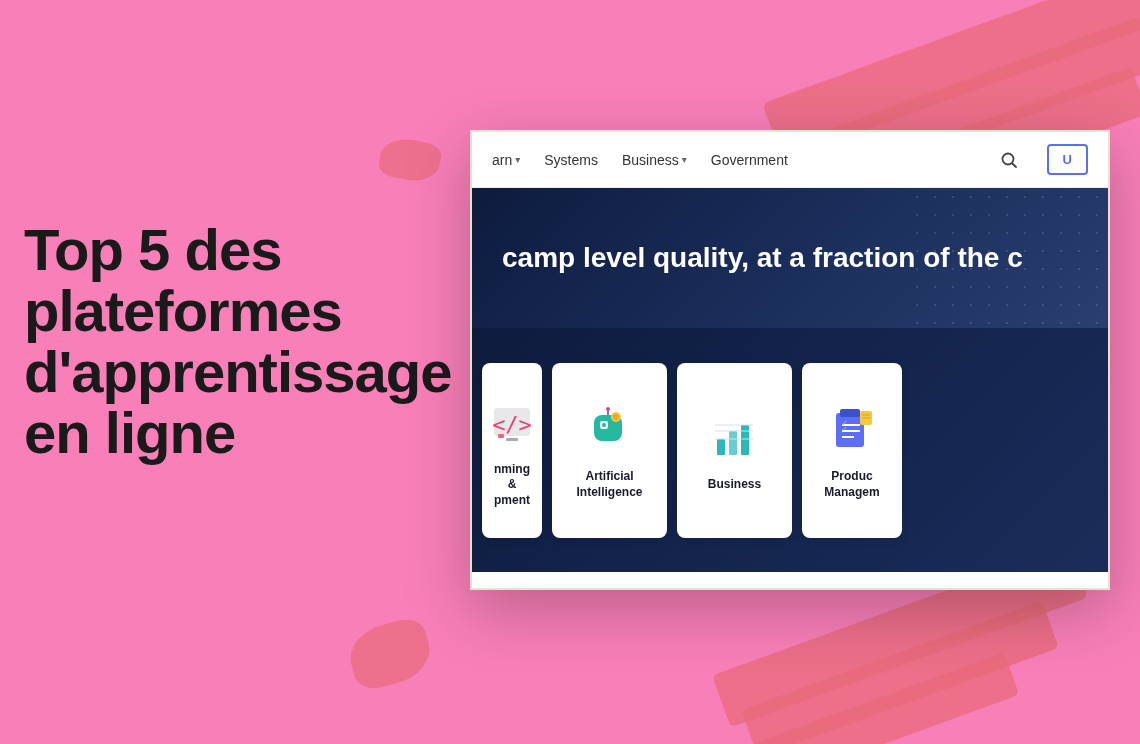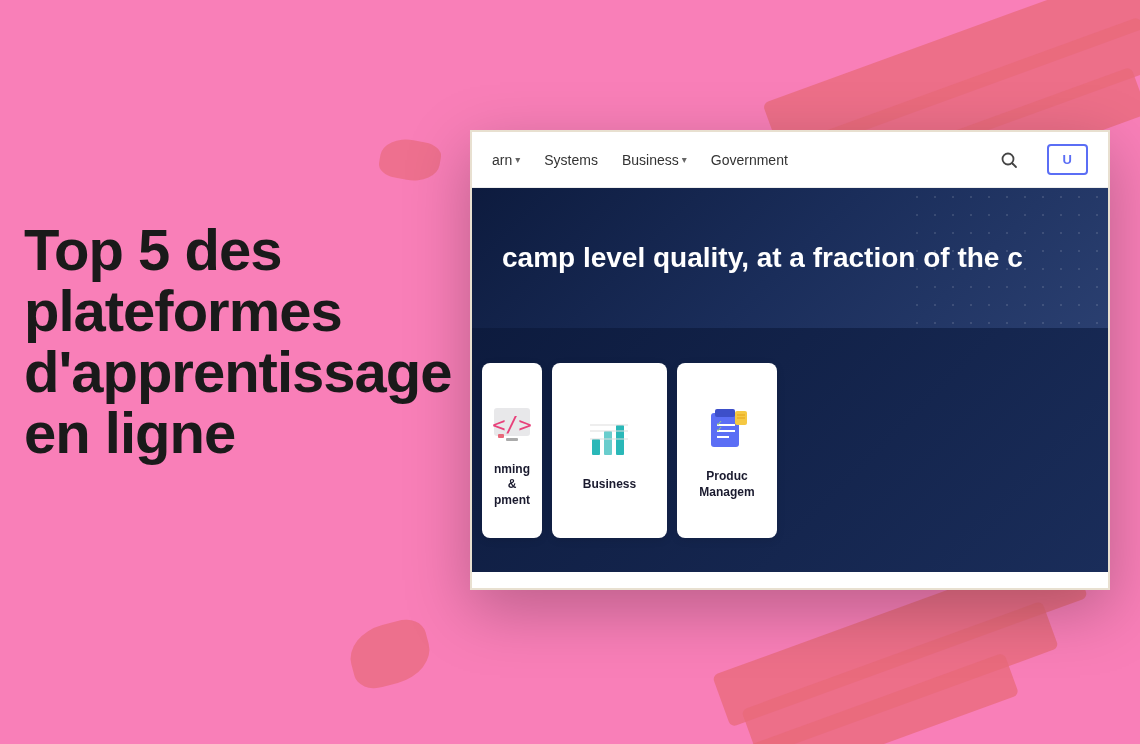--- a/index.html
+++ b/index.html
@@ -317,20 +317,39 @@
         <svg width="44" height="44" viewBox="0 0 44 44">
           <rect x="4" y="8" width="36" height="28" rx="3" fill="#1a1a2e" opacity="0.1"></rect>
           <text x="22" y="32" text-anchor="middle" font-size="22" font-family="monospace" fill="#e8407a">&lt;/&gt;</text>
           <rect x="8" y="34" width="6" height="4" rx="1" fill="#e8697a"></rect>
           <rect x="16" y="38" width="12" height="3" rx="1" fill="#aaa"></rect>
         </svg>
       </div>
       <div class="card-label">nming &amp;<br>pment</div>
     </div>
 
+    <div class="category-card">
+      <div class="card-icon">
+        <svg width="52" height="52" viewBox="0 0 52 52">
+
+          <rect x="10" y="12" width="28" height="26" rx="8" fill="#27b8a0"></rect>
+
+          <rect x="16" y="18" width="8" height="8" rx="2" fill="#fff" opacity="0.9"></rect>
+          <rect x="28" y="18" width="5" height="5" rx="1" fill="#27b8a0" opacity="0.5"></rect>
+          <circle cx="20" cy="22" r="2" fill="#27b8a0"></circle>
+
+          <circle cx="32" cy="14" r="5" fill="#f5c842"></circle>
+          <circle cx="32" cy="14" r="3" fill="#e8a820"></circle>
+
+          <line x1="24" y1="12" x2="24" y2="7" stroke="#555" stroke-width="1.5"></line>
+          <circle cx="24" cy="6" r="2" fill="#e8407a"></circle>
+        </svg>
+      </div>
+      <div class="card-label">Artificial<br>Intelligence</div>
+    </div>
 
     <div class="category-card">
       <div class="card-icon">
         <svg width="52" height="52" viewBox="0 0 52 52">
 
           <rect x="8" y="28" width="8" height="16" rx="1" fill="#2ab8b8"></rect>
           <rect x="20" y="20" width="8" height="24" rx="1" fill="#2ab8b8" opacity="0.7"></rect>
           <rect x="32" y="14" width="8" height="30" rx="1" fill="#2ab8b8"></rect>
 
           <line x1="6" y1="28" x2="44" y2="28" stroke="#ddd" stroke-width="1"></line>

